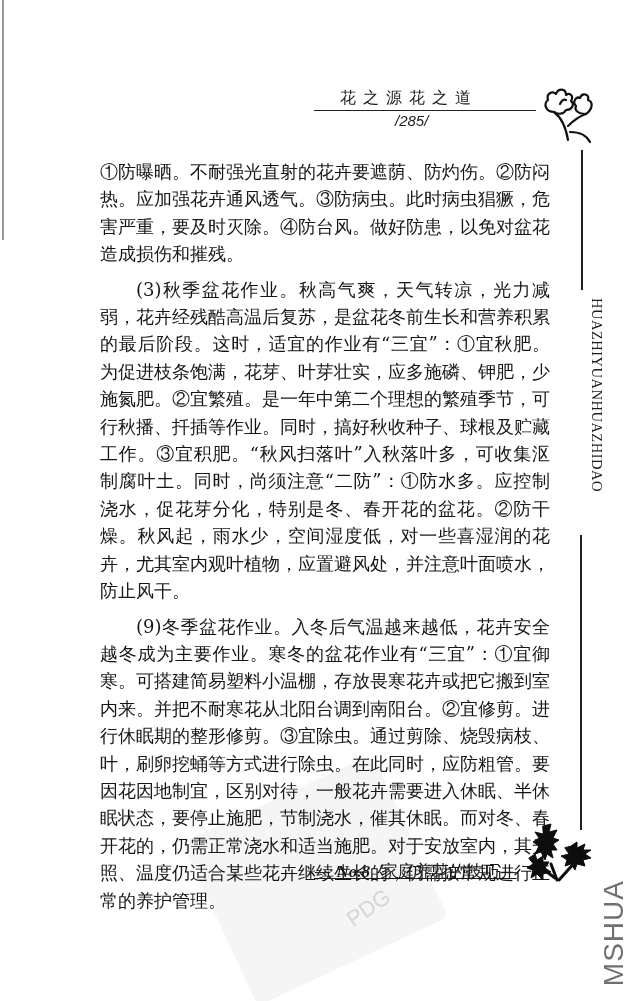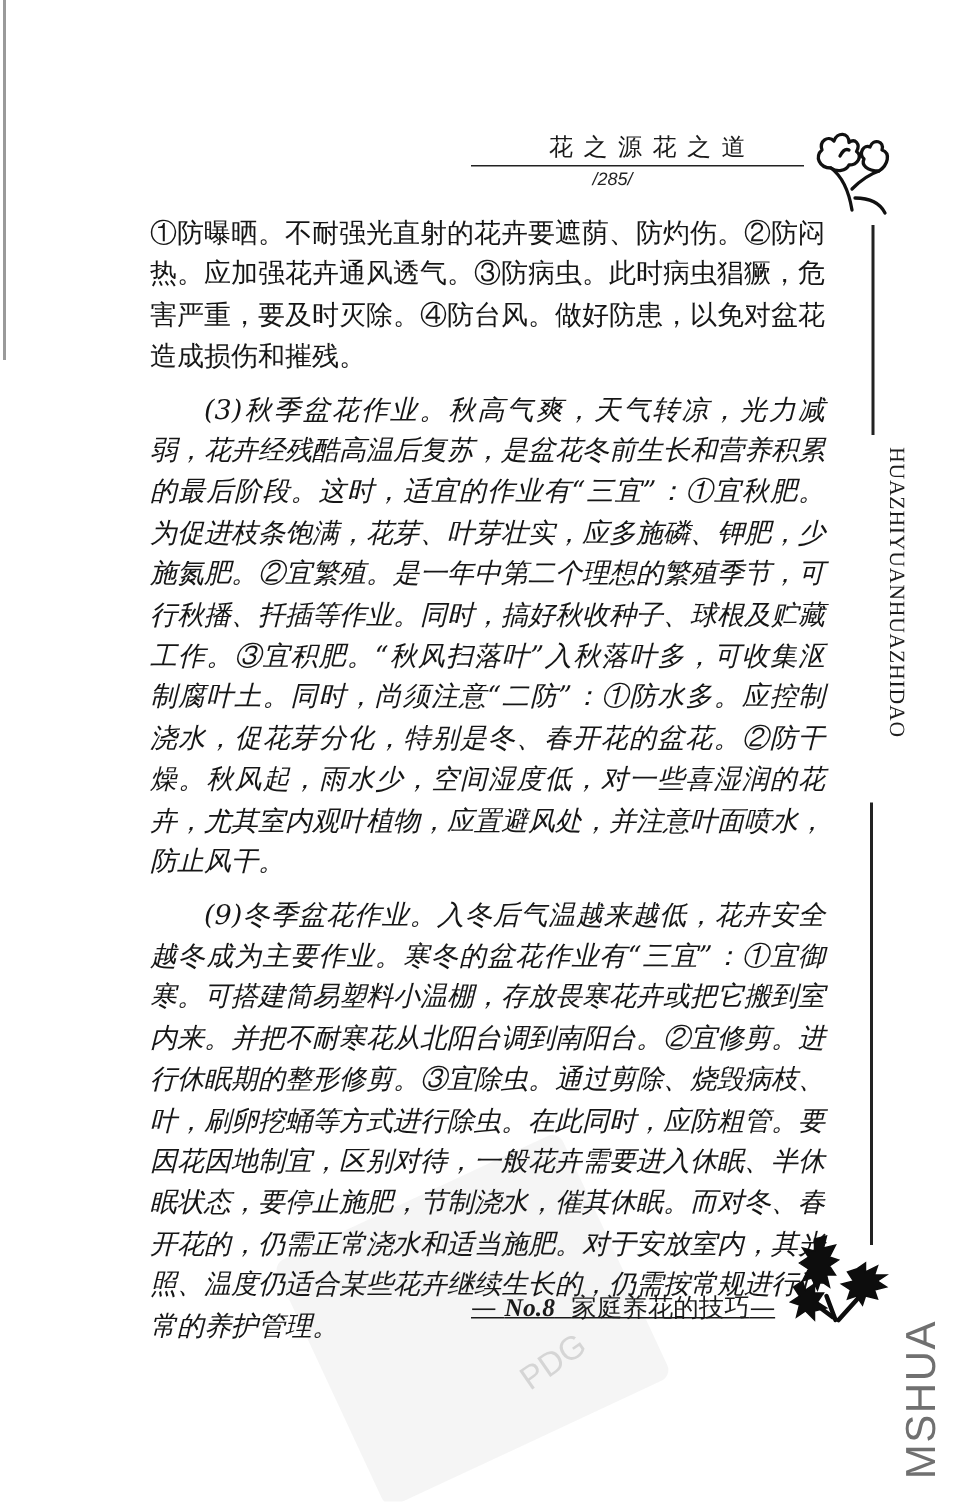--- a/index.html
+++ b/index.html
@@ -4,42 +4,42 @@
 <style>
   html, body { margin: 0; padding: 0; }
   body {
     width: 639px; height: 1001px; position: relative; overflow: hidden;
     background: #ffffff; color: #151515;
     font-family: "DejaVu Serif", "Liberation Serif", serif;
   }
   .left-edge { position: absolute; left: 2px; top: 0; width: 2px; height: 240px; background: #9a9a9a; }
   .header-title {
     position: absolute; left: 340px; top: 88px; width: 190px;
-    font-size: 16px; letter-spacing: 7px; text-align: center; color: #1a1a1a;
+    font-size: 16px; letter-spacing: 7px; text-align: left; color: #1a1a1a;
   }
   .header-rule { position: absolute; left: 314px; top: 110px; width: 222px; height: 1px; background: #222; }
   .page-num {
-    position: absolute; left: 395px; top: 112px; font-style: italic; font-size: 12px; color: #222;
+    position: absolute; left: 395px; top: 112px; font-style: italic; font-size: 15px; color: #222;
     font-family: "Liberation Sans", sans-serif;
   }
   .flower-top { position: absolute; left: 540px; top: 82px; width: 56px; height: 64px; }
   .right-rule-1 { position: absolute; left: 581px; top: 150px; width: 2px; height: 140px; background: #222; }
   .vertical-pinyin {
     position: absolute; left: 587px; top: 298px; width: 18px; height: 234px;
     writing-mode: vertical-rl; font-size: 14.5px; letter-spacing: 0.5px; color: #1d1d1d;
     font-family: "Liberation Serif", serif; white-space: nowrap;
   }
   .right-rule-2 { position: absolute; left: 580px; top: 535px; width: 2px; height: 295px; background: #222; }
   .body-text {
     position: absolute; left: 100px; top: 142px; width: 450px;
     font-size: 18px; line-height: 27.4px; text-align: justify; color: #161616;
   }
   .body-text p { margin: 0; }
-  .body-text p.indent { text-indent: 36px; margin-top: 8px; font-style: italic; }
-  .body-text p.cont { text-indent: 0; }
+  .body-text p.indent { text-indent: 36px; margin-top: 8px; }
+  .body-text p.cont { text-indent: 0; margin-top: 16px; }
   .footer {
     position: absolute; left: 314px; top: 860px; font-size: 17px; color: #1a1a1a; white-space: nowrap; text-decoration: underline;
   }
   .footer .no { font-style: italic; font-weight: bold; font-family: "Liberation Serif", serif; }
   .flower-bottom { position: absolute; left: 525px; top: 820px; width: 72px; height: 66px; }
   .watermark {
     position: absolute; left: 210px; top: 790px; width: 210px; height: 180px;
     background: rgba(225,225,225,0.35); transform: rotate(-25deg); border-radius: 8px;
   }
   .watermark-pdg {

